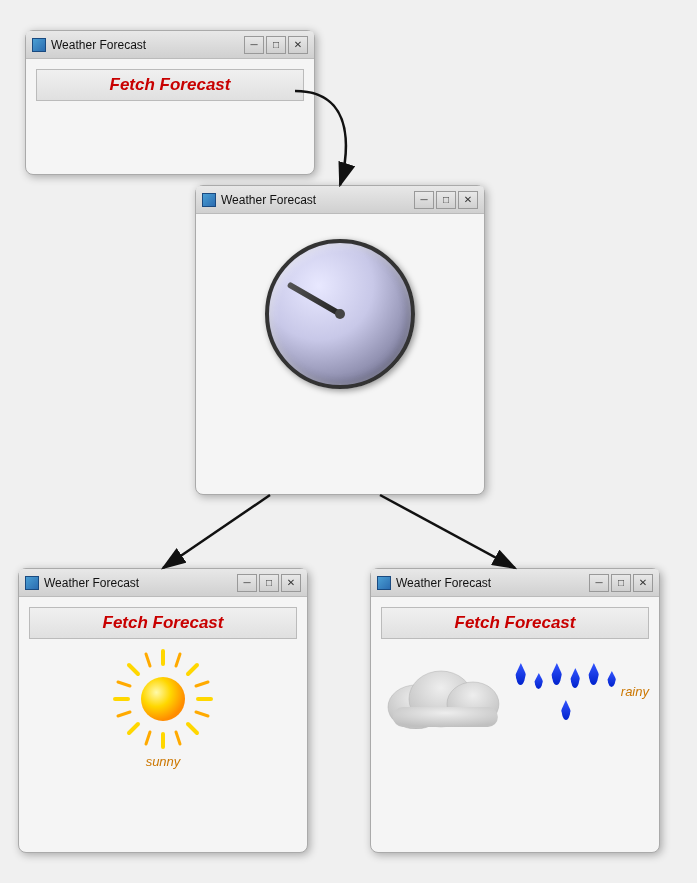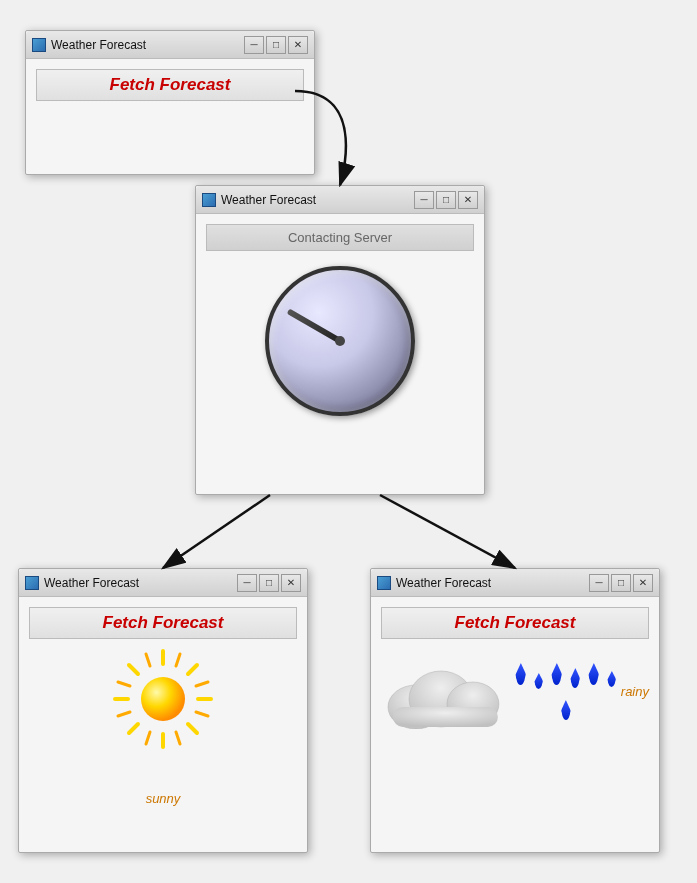--- a/index.html
+++ b/index.html
@@ -12,21 +12,21 @@
       position: relative;
       overflow: hidden;
     }
 
     
     .window {
       position: absolute;
       background: #f5f5f5;
       border: 1px solid #aaa;
       box-shadow: 2px 2px 8px rgba(0,0,0,0.3);
-      border-radius: 2px;
+      border-radius: 8px;
     }
     .titlebar {
       display: flex;
       align-items: center;
       background: linear-gradient(to bottom, #e8e8e8, #d0d0d0);
       border-bottom: 1px solid #bbb;
       padding: 4px 6px;
       height: 28px;
       border-radius: 4px 4px 0 0;
     }
@@ -132,21 +132,20 @@
       background: #444;
       border-radius: 50%;
     }
 
     
     .sun-container {
       display: flex;
       flex-direction: column;
       align-items: center;
       padding: 10px 0 5px 0;
-      gap: 37px;
     }
     .sun {
       width: 100px;
       height: 100px;
       position: relative;
       display: flex;
       align-items: center;
       justify-content: center;
     }
     .sun-rays {
@@ -208,21 +207,20 @@
 
 <div class="window" style="top:185px; left:195px; width:290px; height:310px;">
   <div class="titlebar">
     <div class="window-icon"></div>
     <span class="titlebar-title">Weather Forecast</span>
     <button class="titlebar-btn">─</button>
     <button class="titlebar-btn">□</button>
     <button class="titlebar-btn">✕</button>
   </div>
   <div class="window-content">
-    <div class="fetch-btn-gray">Contacting Server</div>
     <div class="gauge-container">
       <div class="gauge">
         <div class="gauge-needle"></div>
         <div class="gauge-center"></div>
       </div>
     </div>
   </div>
 </div>
 
 <div class="window" style="top:568px; left:18px; width:290px; height:285px;">

